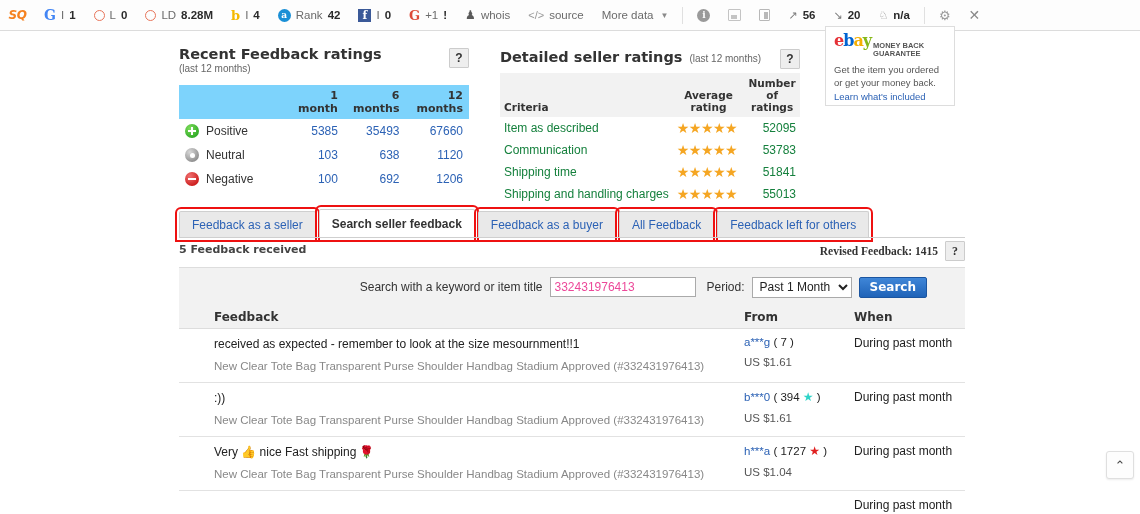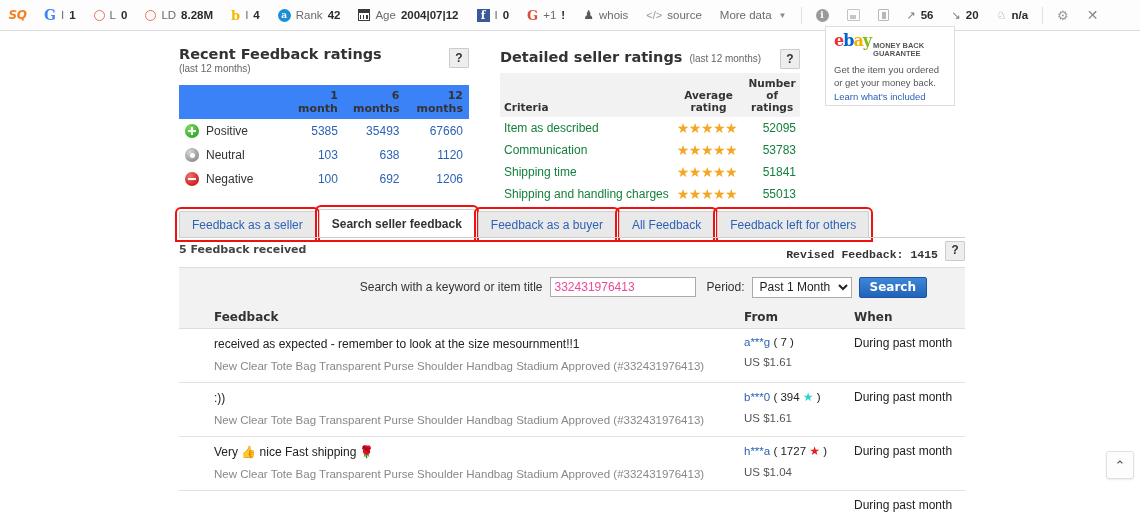--- a/index.html
+++ b/index.html
@@ -139,21 +139,21 @@
     width: 20px; height: 20px;
     background: #eeeeee; border: 1px solid #cccccc;
     color: #333; font-weight: bold; font-size: 12px;
     display: flex; align-items: center; justify-content: center;
     cursor: pointer; border-radius: 1px;
   }
   #recent-help { position: absolute; right: 0; top: 2px; }
 
   table.feedback-tbl { border-collapse: collapse; width: 100%; margin-top: 11px; }
   table.feedback-tbl th {
-    background: #3b82f6; font-size: 11px; font-weight: bold;
+    background: #7dd3fc; font-size: 11px; font-weight: bold;
     color: #333; padding: 4px 6px; text-align: right;
     font-family: "DejaVu Sans", sans-serif;
   }
   table.feedback-tbl th.lead { width: 110px; }
   table.feedback-tbl td {
     padding: 5px 6px; font-size: 12px; text-align: right; color: #2c62b5;
   }
   table.feedback-tbl td.lead {
     text-align: left; color: #333; font-size: 12px;
     display: flex; align-items: center; gap: 7px;
@@ -245,23 +245,23 @@
     width: 786px; height: 1px; background: #cfcfcf;
   }
 
   #fb-received {
     position: absolute; left: 179px; top: 212px;
     font-size: 11px; font-weight: bold; color: #444;
     font-family: "DejaVu Sans", sans-serif;
   }
   #revised {
     position: absolute; right: 175px; top: 210px;
-    display: flex; align-items: flex-end; gap: 7px;
+    display: flex; align-items: center; gap: 7px;
     font-size: 11.5px; font-weight: bold; color: #333;
-    font-family: Liberation Mono, monospace;
+    font-family: Liberation Serif, serif;
   }
 
   
   #search-strip {
     position: absolute; left: 179px; top: 236px;
     width: 786px; height: 39px;
     background: #f2f2f2;
     border-top: 1px solid #dddddd;
     display: flex; align-items: center; justify-content: flex-end;
     padding-right: 38px; gap: 7px;
@@ -366,27 +366,20 @@
     <span class="tb-lbl">I</span>
     <span class="tb-val">4</span>
   </div>
 
   <div class="tb-item">
     <span class="tb-ico circ-a">a</span>
     <span class="tb-lbl">Rank</span>
     <span class="tb-val">42</span>
   </div>
 
-  <div class="tb-item">
-    <span class="tb-ico">
-        <span class="cal-ico"></span>
-      </span>
-    <span class="tb-lbl">Age</span>
-    <span class="tb-val">2004|07|12</span>
-  </div>
 
   <div class="tb-item">
     <span class="tb-ico fb-ico">f</span>
     <span class="tb-lbl">I</span>
     <span class="tb-val">0</span>
   </div>
 
   <div class="tb-item">
     <span class="tb-ico gplus-ico">G</span>
     <span class="tb-lbl">+1</span>

